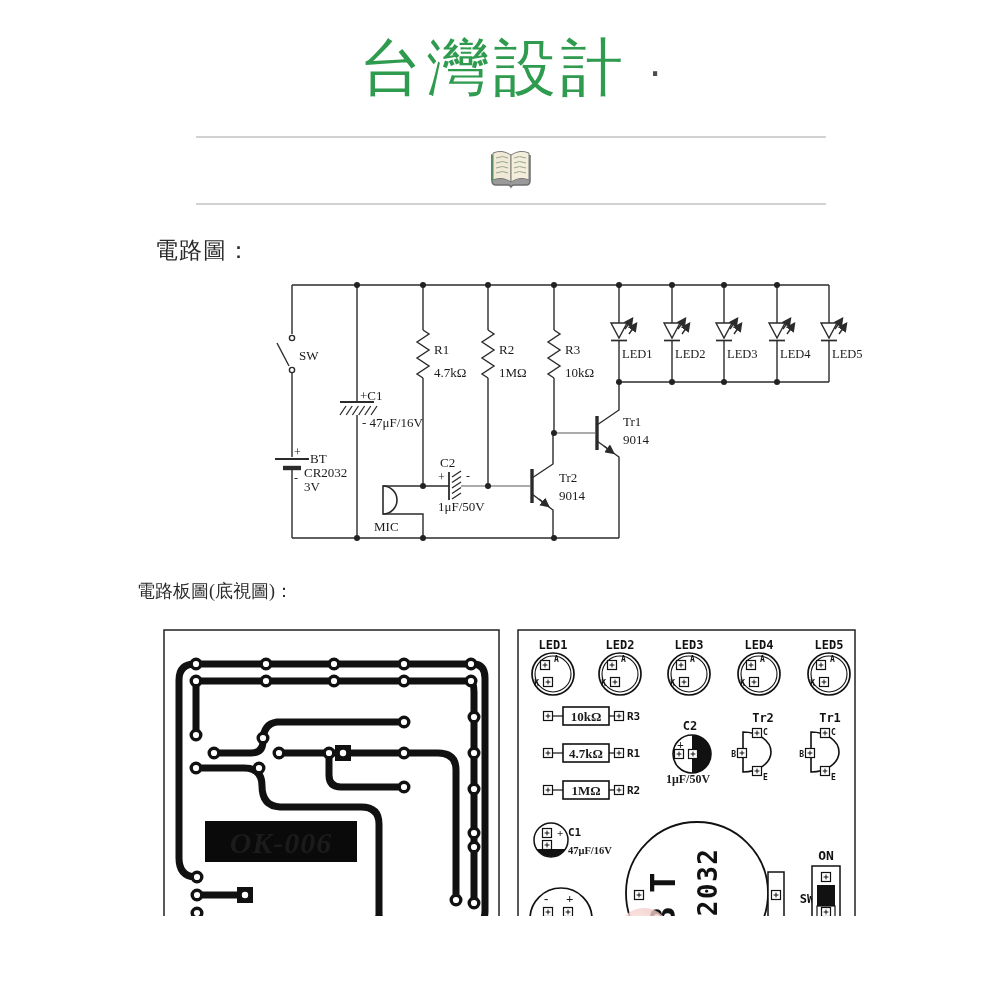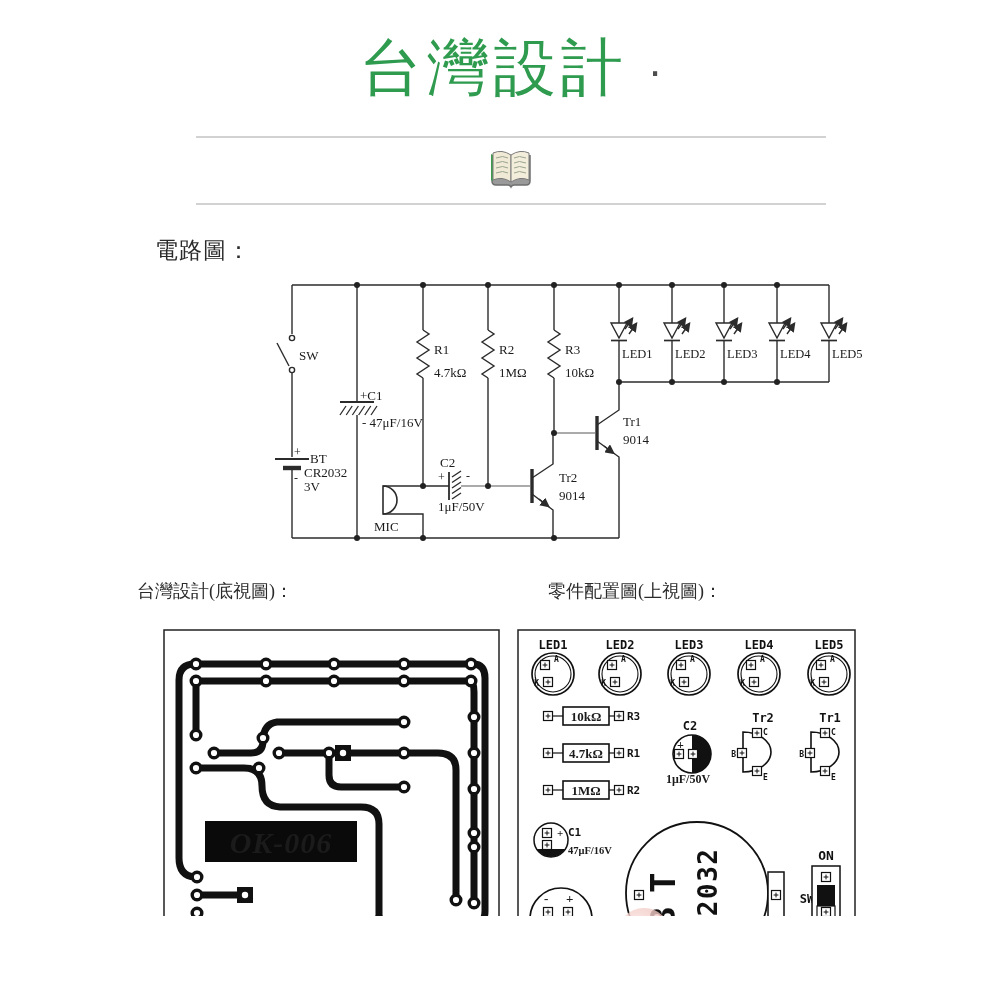--- a/index.html
+++ b/index.html
@@ -44,22 +44,21 @@
       <g stroke="#9aa58f" stroke-width="1" fill="none">
         <path d="M8,11 Q15,8 20,11 M8,16 Q15,13 20,16 M8,21 Q15,18 20,21 M8,26 Q15,23 20,26"></path>
         <path d="M26,11 Q31,8 38,11 M26,16 Q31,13 38,16 M26,21 Q31,18 38,21 M26,26 Q31,23 38,26"></path>
       </g>
     </svg>
   </div>
 
   <div class="divider" id="divider-2"></div>
 
   <div class="sec-label" id="schematic-label">電路圖：</div>
-  <div class="sec-label" id="pcb-label">台灣設計(底視圖)：</div>
-  <div class="sec-label" id="layout-label">零件配置圖(上視圖)：</div>
+  <div class="sec-label" id="pcb-label">電路板圖(底視圖)：</div>
 
   <svg style="position:absolute;left:250px;top:265px;" width="620" height="300" viewBox="250 265 620 300">
     <defs>
       <marker id="ah" viewBox="0 0 8 8" refX="6" refY="4" markerWidth="7" markerHeight="7" orient="auto">
         <path d="M0,0 L8,4 L0,8 Z" fill="#2b2b2b"></path>
       </marker>
     </defs>
 
     <g stroke="#2b2b2b" stroke-width="1.4" fill="none">
       <path d="M281,285 H818"></path>

